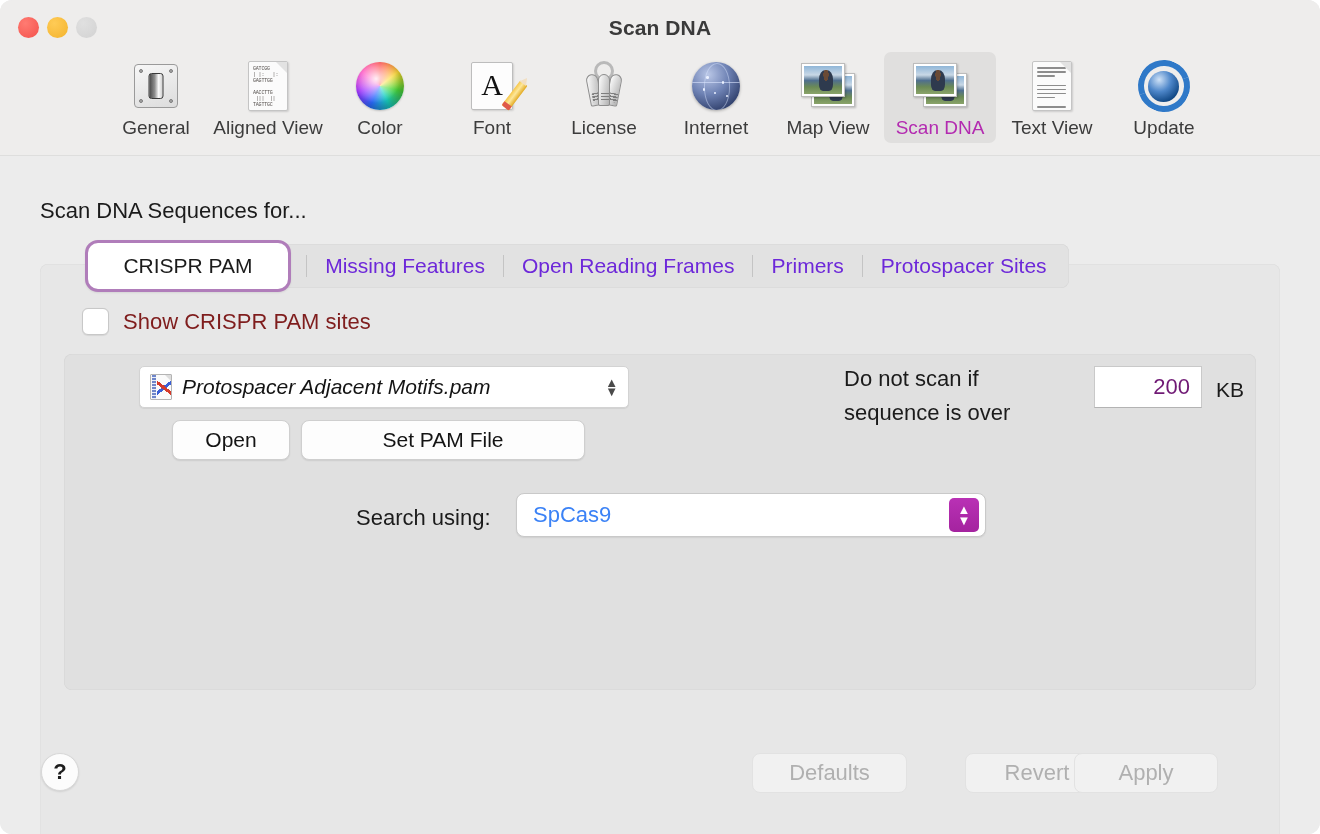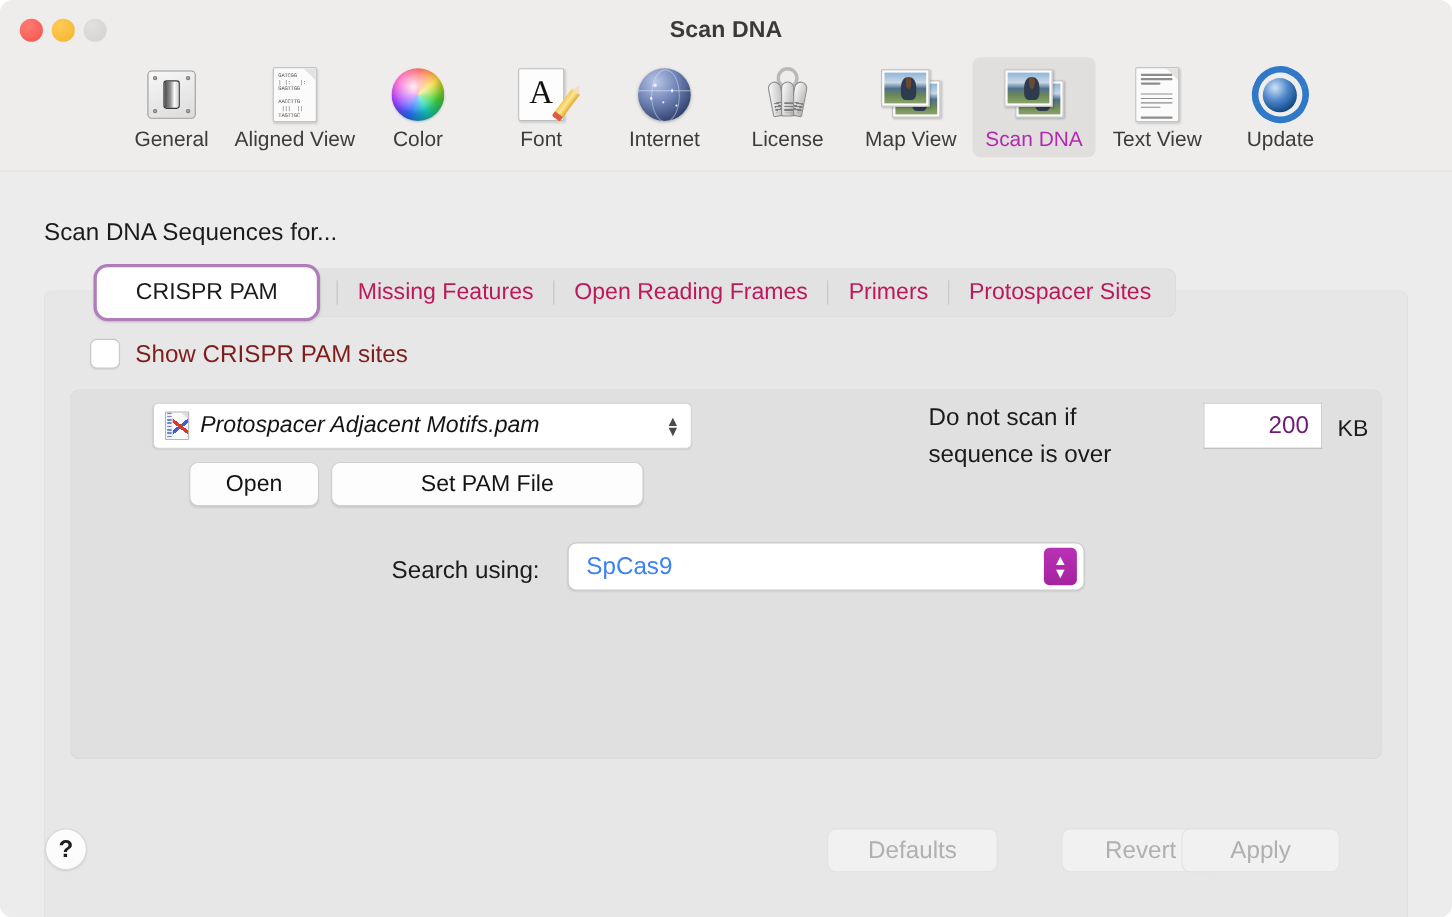--- a/index.html
+++ b/index.html
@@ -217,21 +217,21 @@
 
   
   .tabbar{
     position:absolute; left:137px; top:88px;
     height:44px; background:#e2e2e2; border-radius:8px;
     display:flex; align-items:center;
     padding:0 4px;
     box-shadow: inset 0 0 0 0.5px #d6d6d6;
   }
   .tab{
-    font-size:21px; color:#be185d; padding:0 18px; line-height:44px;
+    font-size:21px; color:#6d28d9; padding:0 18px; line-height:44px;
     white-space:nowrap; cursor:default;
   }
   .tabdiv{ width:1px; height:22px; background:#c4c4c4; }
   .tab-selected{
     position:absolute; left:85px; top:84px;
     width:206px; height:52px;
     background:#ffffff; border:3px solid #b07dba;
     border-radius:13px;
     display:flex; align-items:center; justify-content:center;
     font-size:21px; color:#1b1b1b; white-space:nowrap;
@@ -416,41 +416,41 @@
         <div class="ic-font">
             <span class="A">A</span>
             <i class="pencil"></i>
           </div>
       </div>
       <div class="tb-label">Font</div>
     </div>
 
     <div class="tb-item">
       <div class="tb-icon">
+        <div class="ic-keys">
+          <i class="ic-ring"></i>
+          <i class="key k1"></i>
+            <i class="key k3"></i>
+            <i class="key k2"></i>
+        </div>
+      </div>
+      <div class="tb-label">License</div>
+    </div>
+
+    <div class="tb-item">
+      <div class="tb-icon">
         <div class="ic-globe">
           <i class="gdot" style="left:30%;top:30%"></i>
           <i class="gdot" style="left:62%;top:40%"></i>
           <i class="gdot" style="left:45%;top:62%"></i>
           <i class="gdot" style="left:22%;top:55%"></i>
           <i class="gdot" style="left:70%;top:68%"></i>
         </div>
       </div>
       <div class="tb-label">Internet</div>
-    </div>
-
-    <div class="tb-item">
-      <div class="tb-icon">
-        <div class="ic-keys">
-          <i class="ic-ring"></i>
-          <i class="key k1"></i>
-            <i class="key k3"></i>
-            <i class="key k2"></i>
-        </div>
-      </div>
-      <div class="tb-label">License</div>
     </div>
 
     <div class="tb-item">
       <div class="tb-icon">
         <div class="ic-photos">
           <div class="photo back">
               <div class="inner"></div>
             </div>
           <div class="photo front">
               <div class="inner"></div>

